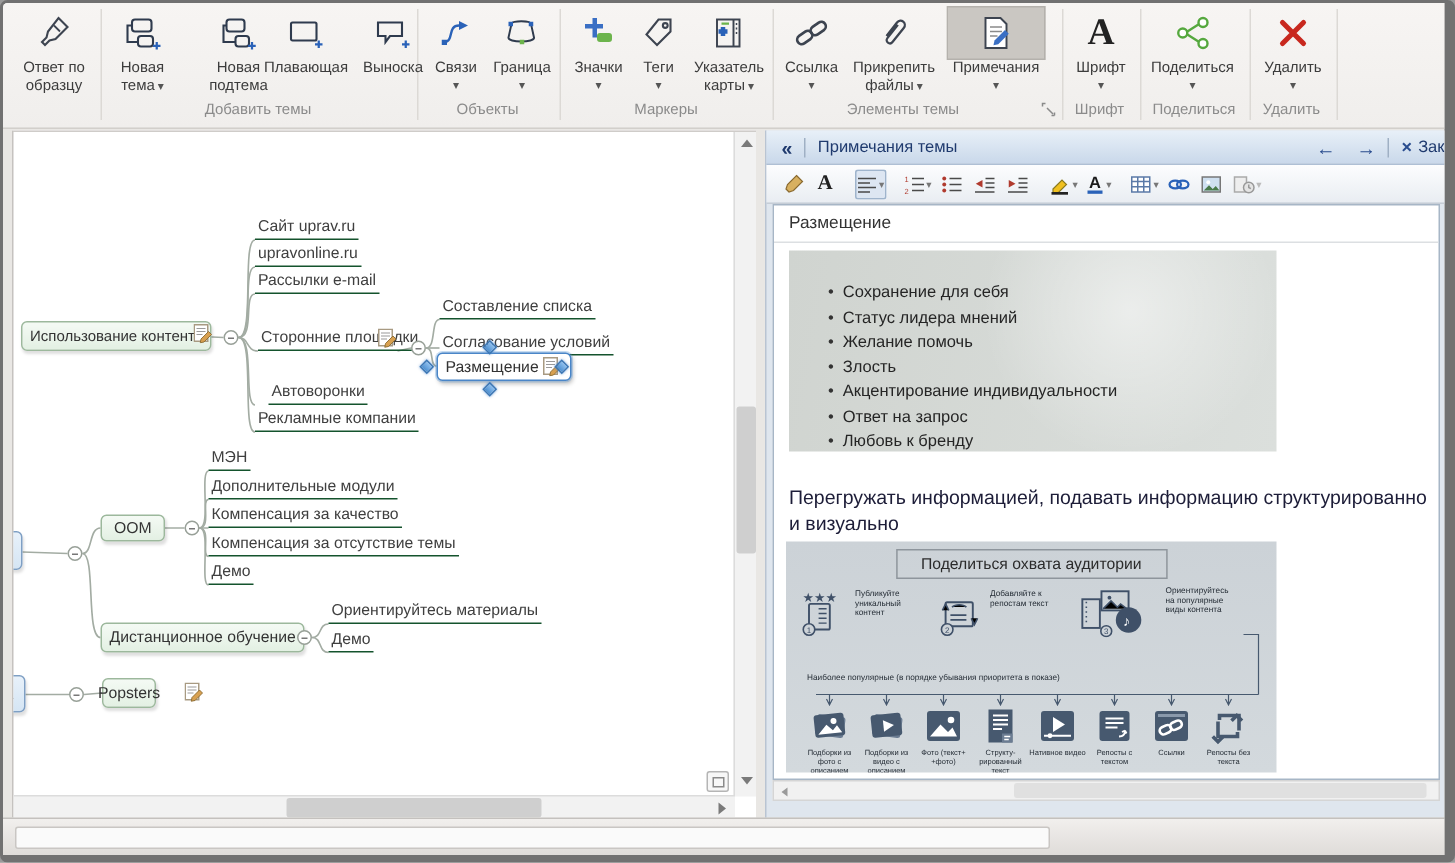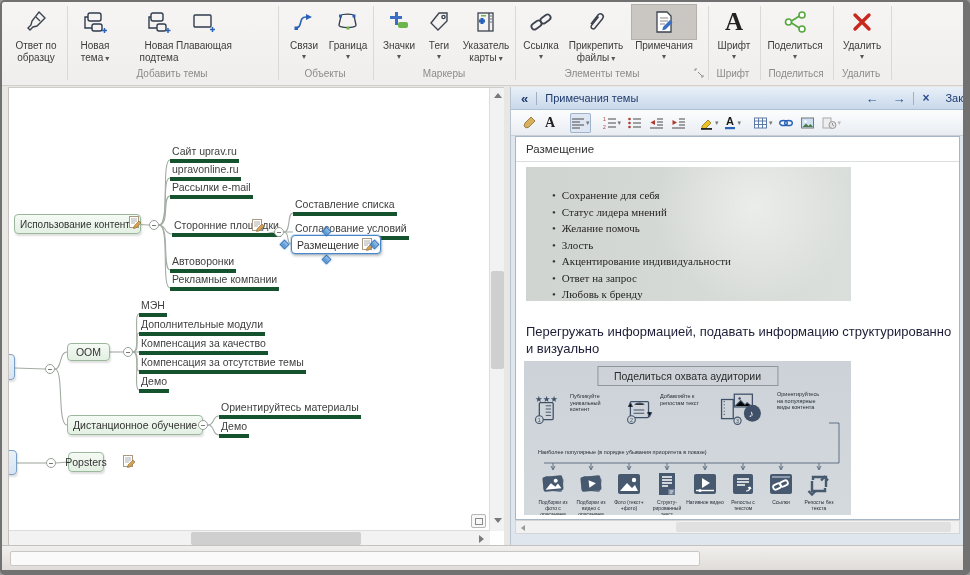--- a/index.html
+++ b/index.html
@@ -19,21 +19,21 @@
   .rgroup{position:absolute;top:66px;font-size:10px;color:#8b8b8b;text-align:center;transform:translateX(-50%);}
   .launcher{position:absolute;top:66px;width:12px;height:12px;}
   
   .main{position:absolute;left:0;top:85px;width:961px;height:458px;}
   .canvas{position:absolute;left:6px;top:0;width:496px;height:458px;background:#fff;border-left:1px solid #c5c2bf;border-top:1px solid #cfccc9;overflow:hidden;}
   .mint-box,.blue-box,.sel-box{position:absolute;display:flex;align-items:center;justify-content:center;gap:3px;
     font-size:10.5px;color:#333;border-radius:4px;box-shadow:1px 2px 2px rgba(0,0,0,.13);padding:0 5px;}
   .mint-box{background:linear-gradient(#f4faf4,#e3f0e3);border:1px solid #9cb89c;}
   .blue-box{background:linear-gradient(#e8f1fa,#d5e5f4);border:1px solid #7e9fc4;}
   .sel-box{background:#fff;border:1px solid #4a86c8;box-shadow:0 0 0 1px rgba(100,160,220,.35),1px 2px 3px rgba(0,0,0,.25);}
-  .line-topic{position:absolute;font-size:10.5px;color:#3f3f3f;padding:0 2px 2px 2px;border-bottom:4px solid #14532d;white-space:nowrap;}
+  .line-topic{position:absolute;font-size:10.5px;color:#3f3f3f;padding:0 2px 2px 2px;border-bottom:1px solid #14532d;white-space:nowrap;}
   .minus{position:absolute;width:10px;height:10px;border:1px solid #98a098;border-radius:50%;background:#fff;}
   .minus::after{content:"";position:absolute;left:2px;top:4px;width:4px;height:1px;background:#777;}
   .handle{position:absolute;width:7px;height:7px;background:linear-gradient(#8fc0ef,#4d8fd0);border:1px solid #3b76b4;transform:rotate(45deg);box-shadow:0 0 2px rgba(80,140,210,.8);}
   .note-ic{position:absolute;width:13px;height:13px;}
   .map-svg{position:absolute;left:0;top:0;pointer-events:none;}
   
   .vscroll{position:absolute;right:0;top:0;width:15px;height:443px;background:#f2f2f2;border-left:1px solid #dcdcdc;}
   .vthumb{position:absolute;left:1px;width:13px;background:#cfcfcf;border-radius:2px;}
   .hscroll{position:absolute;left:0;bottom:0;width:481px;height:15px;background:#f2f2f2;border-top:1px solid #dcdcdc;}
   .hthumb{position:absolute;top:1px;height:13px;background:#cfcfcf;border-radius:2px;}
@@ -48,21 +48,21 @@
   .tbtn{height:20px;min-width:20px;display:flex;align-items:center;justify-content:center;border-radius:2px;padding:0 1px;}
   .tbtn.pressed{background:#dde6f2;box-shadow:0 0 0 1px #9fb4cc inset;}
   .tdd::after{content:"▾";font-size:7px;color:#777;margin-left:1px;}
   .tdd.dis::after{color:#bbb;}
   .tsep{width:6px;}
   .pcontent{position:absolute;left:4px;top:49px;width:445px;height:384px;background:#fff;border:1px solid #a7b6c6;overflow:hidden;}
   .pc-head{position:absolute;left:10px;top:6px;font-size:11.5px;color:#333;}
   .pc-rule{position:absolute;left:0;top:24px;width:100%;height:1px;background:#dcdfe2;}
   .slide1{position:absolute;left:10px;top:30px;width:325px;height:134px;
      background:radial-gradient(circle at 70% 30%,rgba(255,255,255,.5),rgba(255,255,255,0) 40%),linear-gradient(100deg,#d0d4d0,#dbdfdc);}
-  .slide1 ul{margin:0;padding:20px 0 0 26px;list-style:none;font-family:Liberation Serif, serif;}
+  .slide1 ul{margin:0;padding:20px 0 0 26px;list-style:none;}
   .slide1 li{font-size:11px;color:#252525;line-height:16.5px;}
   .slide1 li::before{content:"•";margin-right:6px;color:#333;}
   .pc-par{position:absolute;left:10px;top:186px;width:434px;font-size:13px;line-height:17px;color:#1d1d38;}
   .info{position:absolute;left:8px;top:224px;width:327px;height:154px;background:linear-gradient(#ccd2d7,#d3d9dd);overflow:hidden;}
   .info-title{position:absolute;left:50%;top:5px;transform:translateX(-50%);border:1px solid #8e959c;padding:3px 16px;font-size:10.5px;color:#2b2b2b;white-space:nowrap;}
   .step{position:absolute;display:flex;gap:4px;}
   .step-label{font-size:5.5px;line-height:6.5px;color:#1f2730;width:46px;}
   .pop-label{position:absolute;left:14px;top:88px;font-size:5.5px;color:#1f2730;}
   .item{position:absolute;width:38px;text-align:center;}
   .item-ic{margin:0 auto;width:26px;height:26px;}
@@ -126,20 +126,29 @@
     <div class="rbtn" style="left:171px;width:62px">
       <div class="icon-wrap">
         <svg width="26" height="26" viewBox="0 0 26 26" fill="none" stroke="#2f3b4e" stroke-width="1.4">
             <rect x="3" y="6" width="17" height="12" rx="1"></rect>
             <path d="M19 20.5h5M21.5 18v5" stroke="#2a62b8" stroke-width="1.5"></path>
           </svg>
       </div>
       <div class="rlabel"><span>Плавающая</span></div>
     </div>
 
+    <div class="rbtn" style="left:236px;width:48px">
+      <div class="icon-wrap">
+        <svg width="26" height="26" viewBox="0 0 26 26" fill="none" stroke="#2f3b4e" stroke-width="1.4">
+            <path d="M3 6h16v9h-8l-3 4v-4H3z"></path>
+            <path d="M19 20.5h5M21.5 18v5" stroke="#2a62b8" stroke-width="1.5"></path>
+          </svg>
+      </div>
+      <div class="rlabel"><span>Выноска</span></div>
+    </div>
 
     <div class="rgroup" style="left:170px">Добавить темы</div>
 
     <div class="rbtn" style="left:282px;width:40px">
       <div class="icon-wrap">
         <svg width="26" height="26" viewBox="0 0 26 26">
             <path d="M5 19c7 0 2-11 10-11" fill="none" stroke="#2a62b8" stroke-width="1.6"></path>
             <rect x="3.5" y="17.5" width="3.5" height="3.5" fill="#2a62b8"></rect>
             <path d="M15 5l6 3-6 3z" fill="#2a62b8"></path>
           </svg>
@@ -322,21 +331,21 @@
       <div class="line-topic" style="left:161px;top:75px"><span>upravonline.ru</span></div>
       <div class="line-topic" style="left:161px;top:93px"><span>Рассылки e-mail</span></div>
       <div class="line-topic" style="left:163px;top:131px"><span>Сторонние площадки</span></div>
       <div class="note-ic" style="left:243px;top:131px">
         <svg width="13" height="13" viewBox="0 0 13 13">
             <rect x="0.5" y="0.5" width="9" height="11" fill="#fff" stroke="#a89a82"></rect>
             <path d="M2 3h6M2 5h6M2 7h4" stroke="#9a9a9a" stroke-width="0.8"></path>
             <path d="M5 10l5-5 2 2-5 5-2.5.5z" fill="#d8a050" stroke="#8a6a30" stroke-width="0.6"></path>
           </svg>
       </div>
-      <div class="line-topic" style="left:161px;top:167px"><span>Автоворонки</span></div>
+      <div class="line-topic" style="left:170px;top:167px"><span>Автоворонки</span></div>
       <div class="line-topic" style="left:161px;top:185px"><span>Рекламные компании</span></div>
 
       <div class="minus" style="left:265px;top:139px"></div>
       <div class="line-topic" style="left:284px;top:110px"><span>Составление списка</span></div>
       <div class="line-topic" style="left:284px;top:134px"><span>Согласование условий</span></div>
 
       <div class="sel-box" style="left:282px;top:147px;height:19px;">
         <span>Размещение</span>
         <svg width="13" height="13" viewBox="0 0 13 13">
             <rect x="0.5" y="0.5" width="9" height="11" fill="#fff" stroke="#a89a82"></rect>
@@ -398,21 +407,21 @@
 
     <div class="panel">
       <div class="phead">
         <span style="margin-left:10px;font-weight:bold;font-size:13px">«</span>
         <span class="phsep"></span>
         <span>Примечания темы</span>
         <span style="margin-left:auto;font-size:13px;font-weight:bold;color:#2a4d8f">←</span>
         <span style="margin-left:14px;font-size:13px;font-weight:bold;color:#2a4d8f">→</span>
         <span class="phsep"></span>
         <span style="font-weight:bold;color:#2a4d8f;font-size:12px">×</span>
-        <span style="margin-left:16px;white-space:nowrap">Зак</span>
+        <span style="margin-left:4px;white-space:nowrap">Зак</span>
       </div>
 
       <div class="ptool">
         <div class="tbtn">
             <svg width="15" height="15" viewBox="0 0 15 15">
               <path d="M10 2l4 4-6 6-3 1-2-2 1-3z" fill="#d8b060" stroke="#8a6a30" stroke-width="0.8"></path>
             </svg>
           </div>
         <div class="tbtn">
             <span style="font-family:'Liberation Serif','DejaVu Serif',serif;font-weight:bold;font-size:14px;color:#222">A</span>

